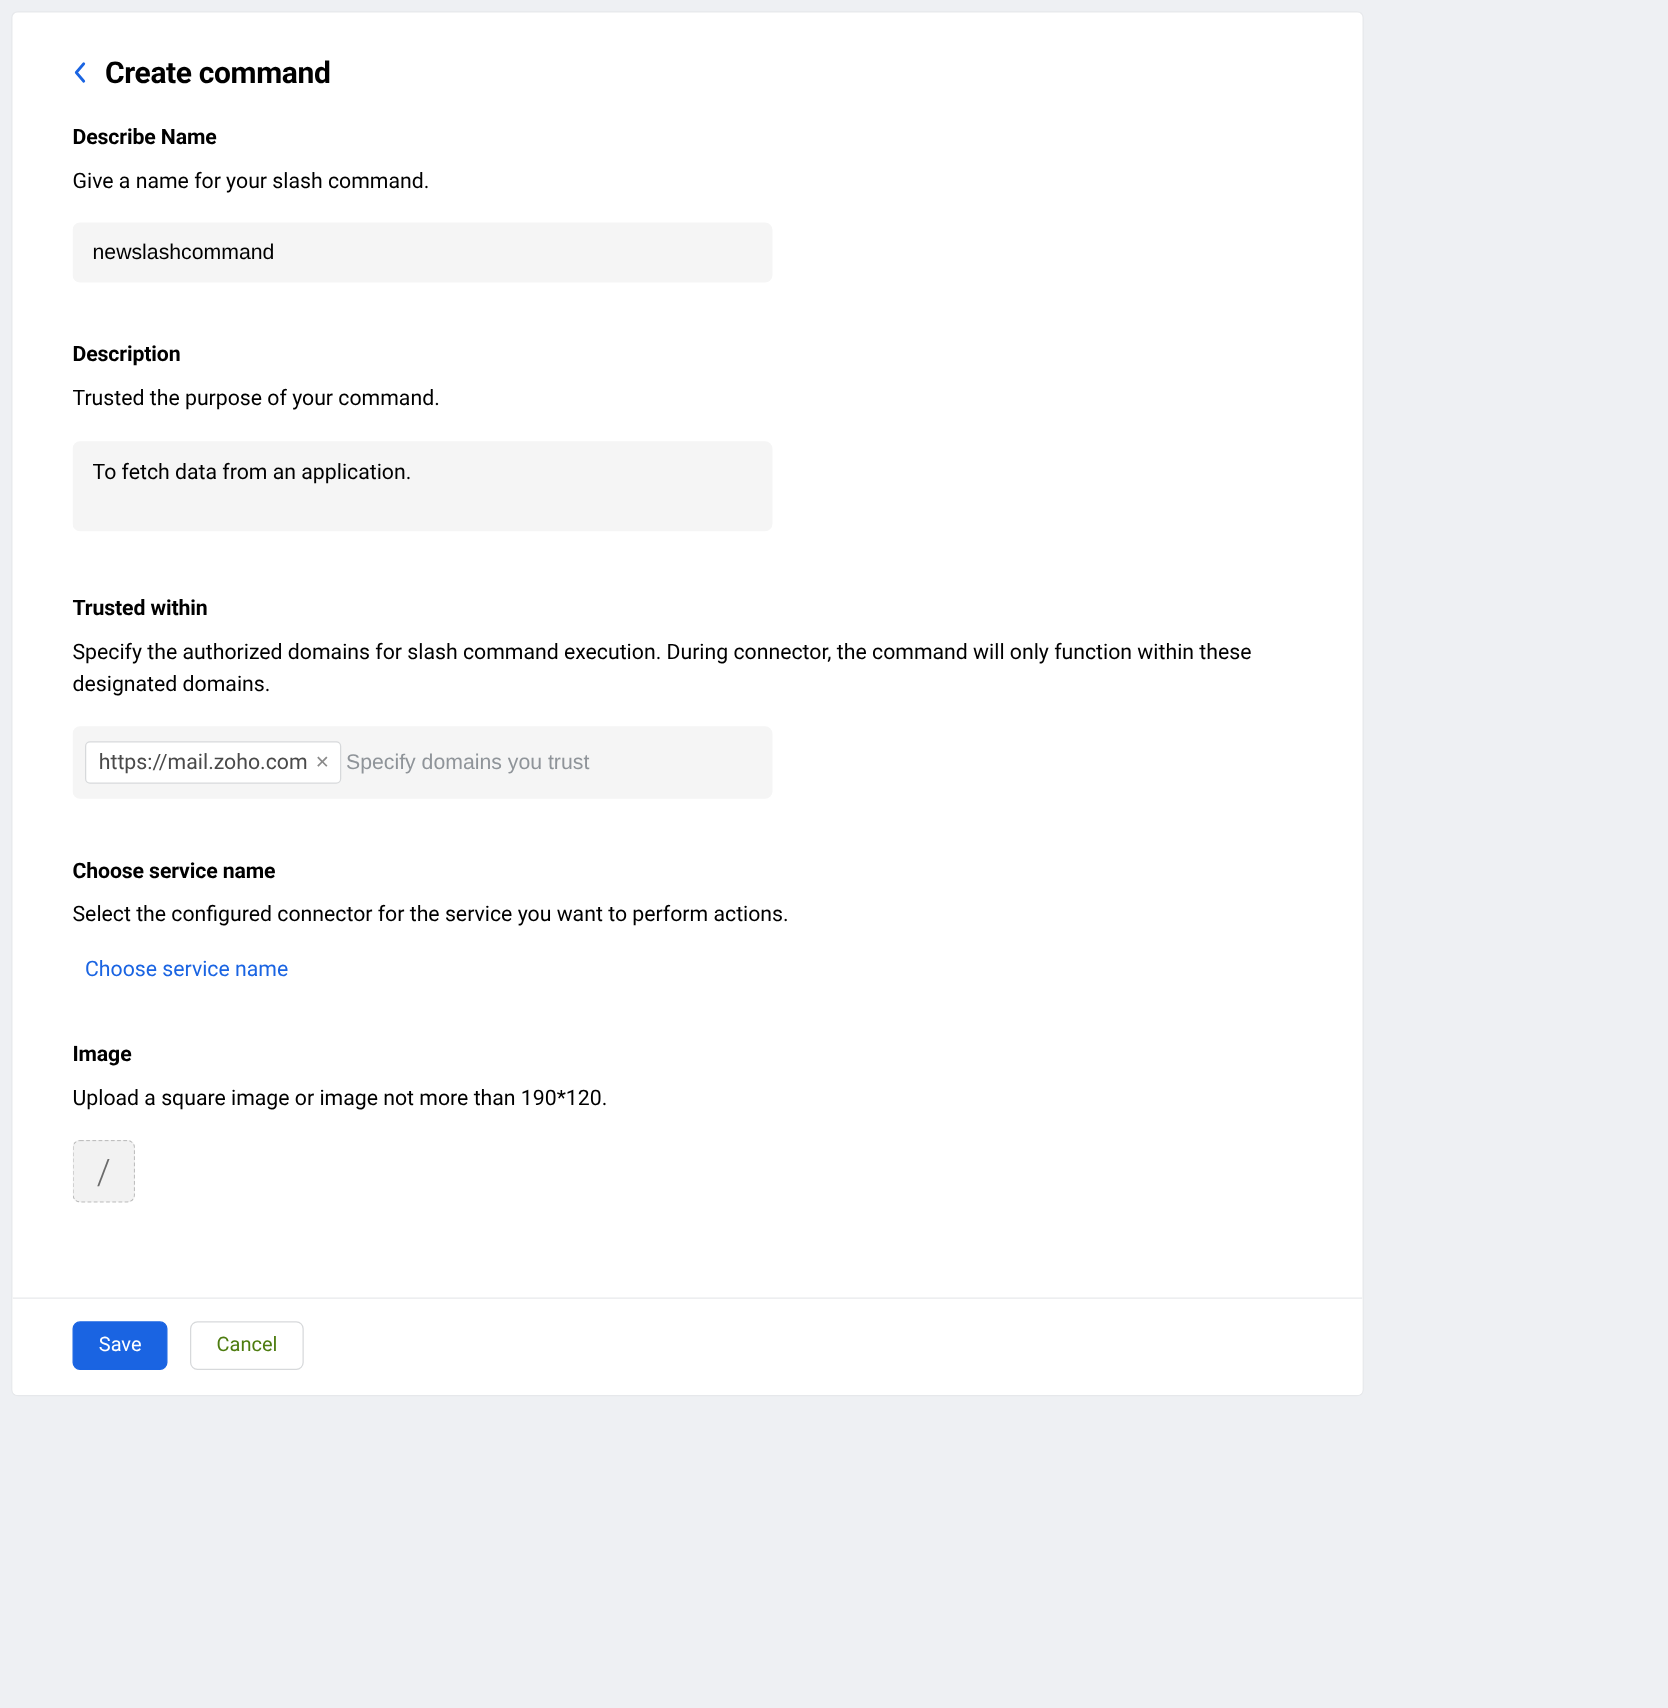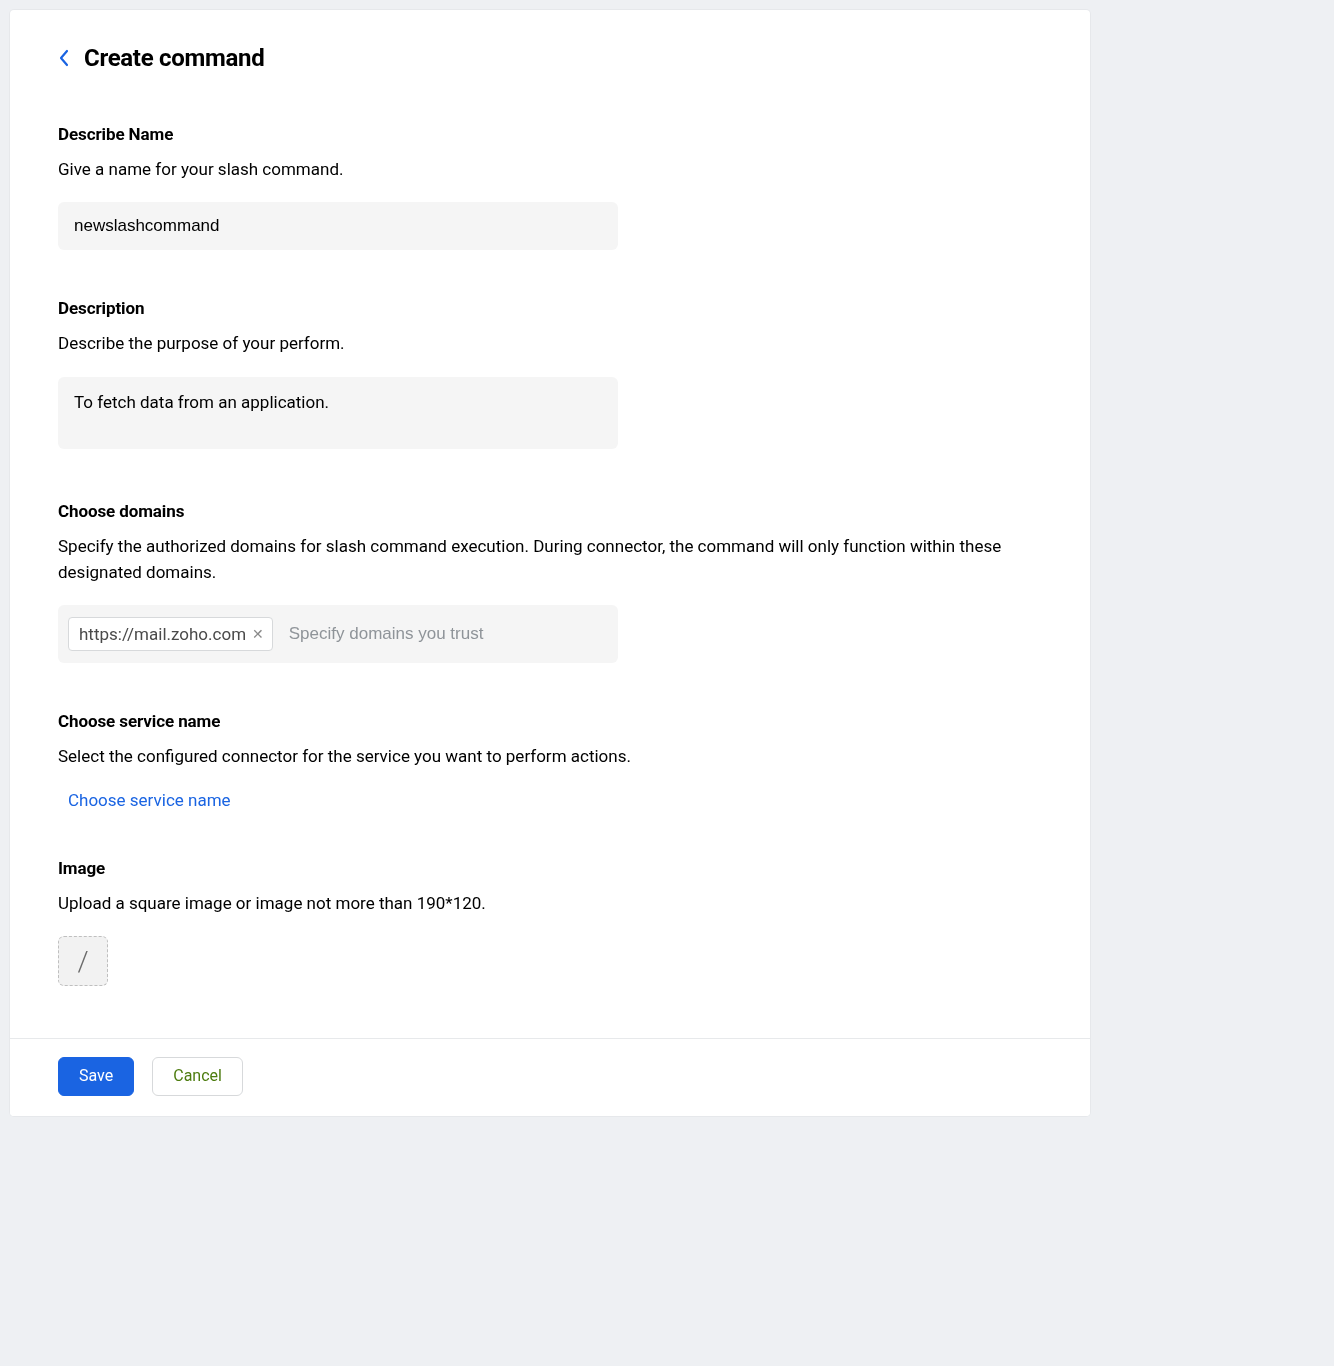--- a/index.html
+++ b/index.html
@@ -21,21 +21,21 @@
       height: 100%;
       position: relative;
       padding: 34px 48px 0 48px;
       box-shadow: 0 0 0 1px rgba(0,0,0,0.03);
       overflow: hidden;
     }
     .header-row {
       display: flex;
       align-items: center;
       gap: 14px;
-      margin-bottom: 52px;
+      margin-bottom: 28px;
     }
     .back-chevron svg {
       display: block;
     }
     .header-title {
       font-size: 24px;
       font-weight: 700;
       color: #000000;
       letter-spacing: -0.3px;
     }
@@ -80,21 +80,21 @@
       font-family: inherit;
       line-height: 1.4;
     }
     .tag-input-wrap {
       width: 560px;
       background: #f5f5f5;
       border-radius: 6px;
       padding: 8px 10px;
       display: flex;
       align-items: center;
-      gap: 16px;
+      gap: 4px;
       min-height: 58px;
     }
     .tag-chip {
       display: inline-flex;
       align-items: center;
       background: #ffffff;
       border: 1px solid #d7d9db;
       border-radius: 4px;
       padding: 6px 8px 6px 10px;
       font-size: 17px;
@@ -197,26 +197,26 @@
     </div>
 
     <div class="field-group">
       <div class="field-label">Describe Name</div>
       <div class="field-help">Give a name for your slash command.</div>
       <input type="text" class="text-input" value="newslashcommand" style="">
     </div>
 
     <div class="field-group">
       <div class="field-label">Description</div>
-      <div class="field-help">Describe the purpose of your perform.</div>
+      <div class="field-help">Trusted the purpose of your command.</div>
       <textarea class="textarea-input" style="">To fetch data from an application.</textarea>
     </div>
 
     <div class="field-group">
-      <div class="field-label">Choose domains</div>
+      <div class="field-label">Trusted within</div>
       <div class="field-help">Specify the authorized domains for slash command execution. During connector, the command will only function within these designated domains.</div>
       <div class="tag-input-wrap">
         <span class="tag-chip">
           <span>https://mail.zoho.com</span>
           <span class="tag-remove">✕</span>
         </span>
         <input type="text" class="tag-ghost-input" placeholder="Specify domains you trust" style="">
       </div>
     </div>
 

